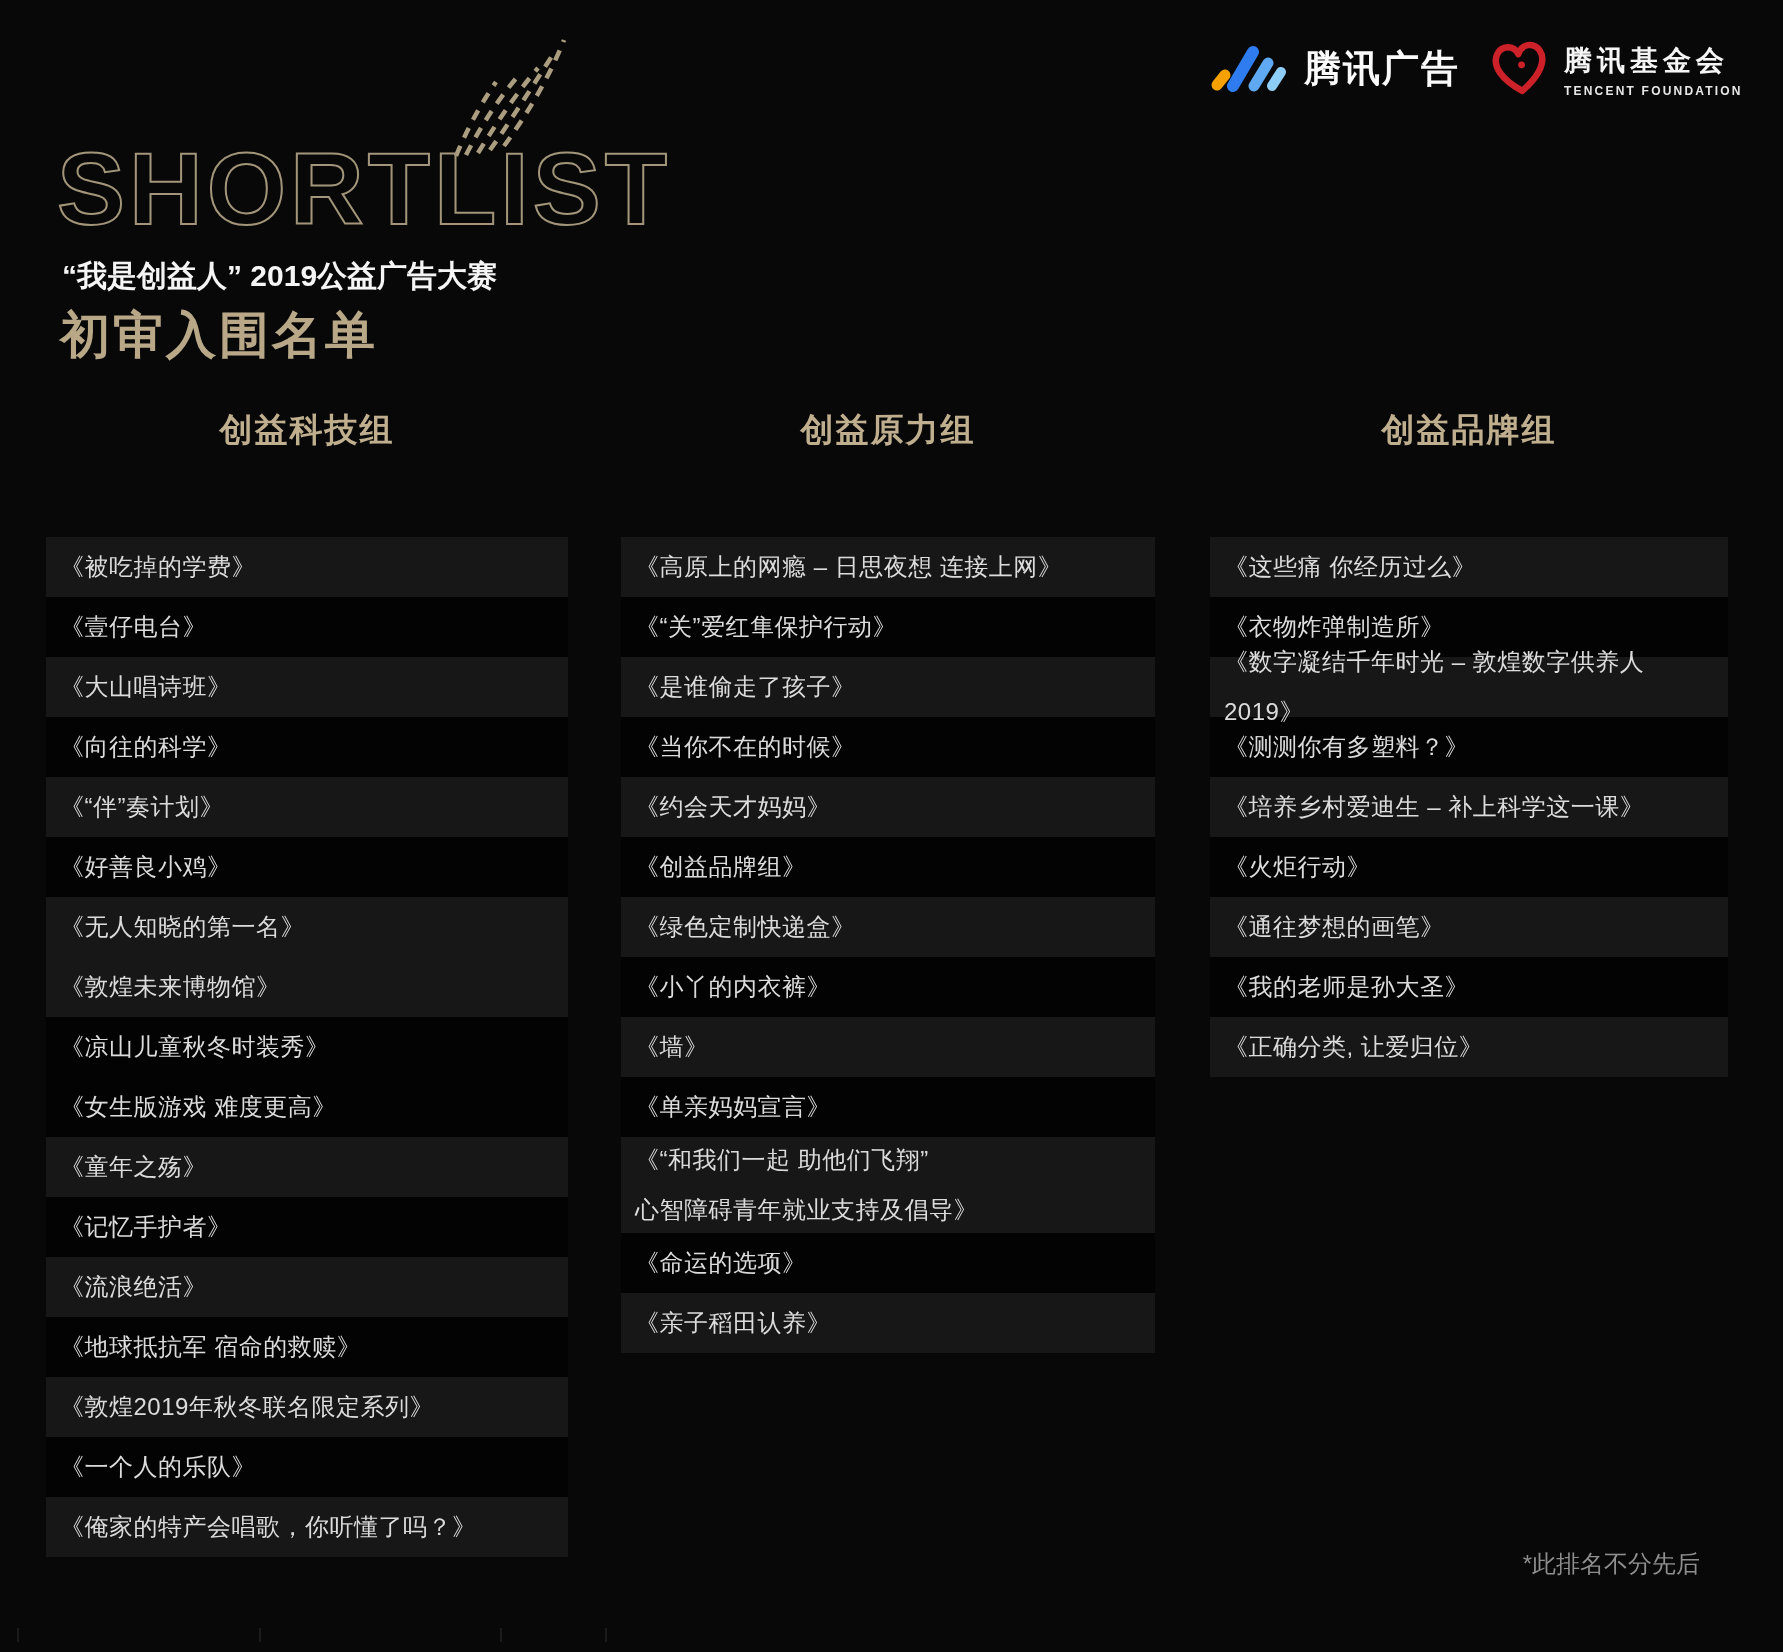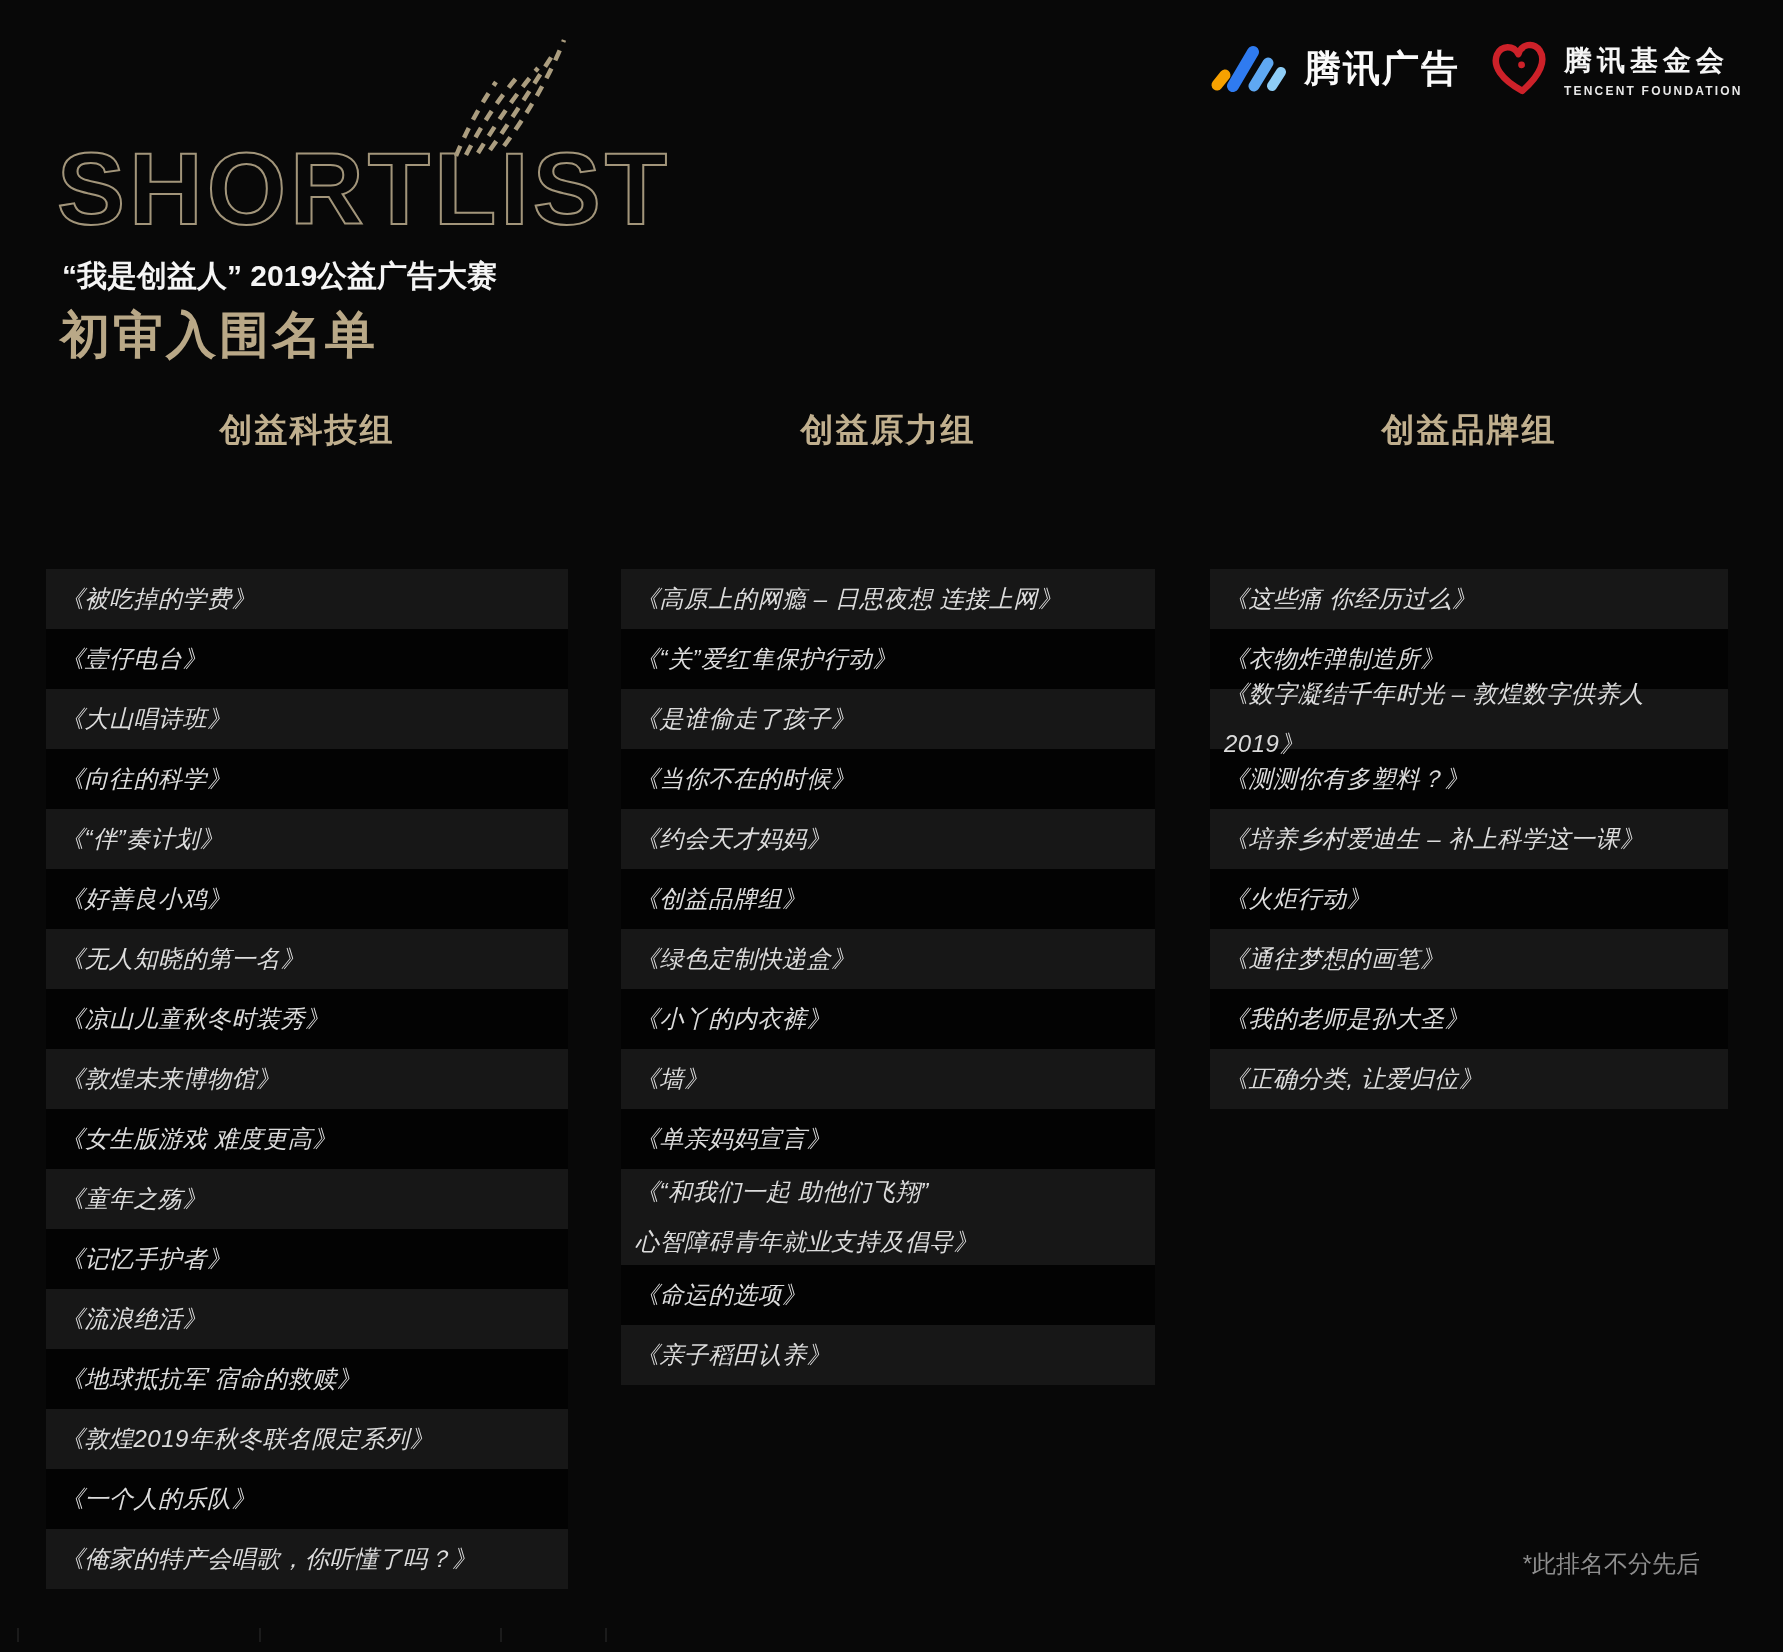--- a/index.html
+++ b/index.html
@@ -31,21 +31,21 @@
   .wheat{position:absolute;left:452px;top:28px;}
   .subtitle{position:absolute;left:62px;top:256px;font-size:30px;font-weight:bold;color:#f5f5f5;}
   .cn-title{position:absolute;left:60px;top:302px;font-size:50px;font-weight:bold;color:#b9a887;letter-spacing:3px;}
 
   
   .col{position:absolute;top:407px;}
   .col1{left:46px;width:522px;}
   .col2{left:621px;width:534px;}
   .col3{left:1210px;width:518px;}
   .col-header{margin:0;height:46px;line-height:46px;text-align:center;font-size:33px;font-weight:bold;color:#c0af8e;letter-spacing:2px;}
-  .list{margin-top:116px;font-style:italic;}
+  .list{margin-top:84px;}
   .row{display:flex;align-items:center;height:60px;padding:0 14px;box-sizing:border-box;}
   .row.odd{background:#171717;}
   .row.even{background:#030303;}
   .row.tall{height:96px;}
   .row span{font-size:24px;color:#dcdcdc;letter-spacing:0.5px;line-height:50px;white-space:pre-line;}
 
   
   .footnote{position:absolute;left:1380px;top:1548px;width:320px;text-align:right;font-size:24px;color:#8f8f8f;}
 
   
@@ -109,25 +109,25 @@
           </div>
           <div class="row odd">
             <span>《“伴”奏计划》</span>
           </div>
           <div class="row even">
             <span>《好善良小鸡》</span>
           </div>
           <div class="row odd">
             <span>《无人知晓的第一名》</span>
           </div>
+          <div class="row odd">
+            <span>《敦煌未来博物馆》</span>
+          </div>
           <div class="row even">
             <span>《凉山儿童秋冬时装秀》</span>
-          </div>
-          <div class="row odd">
-            <span>《敦煌未来博物馆》</span>
           </div>
           <div class="row even">
             <span>《女生版游戏 难度更高》</span>
           </div>
           <div class="row odd">
             <span>《童年之殇》</span>
           </div>
           <div class="row even">
             <span>《记忆手护者》</span>
           </div>

